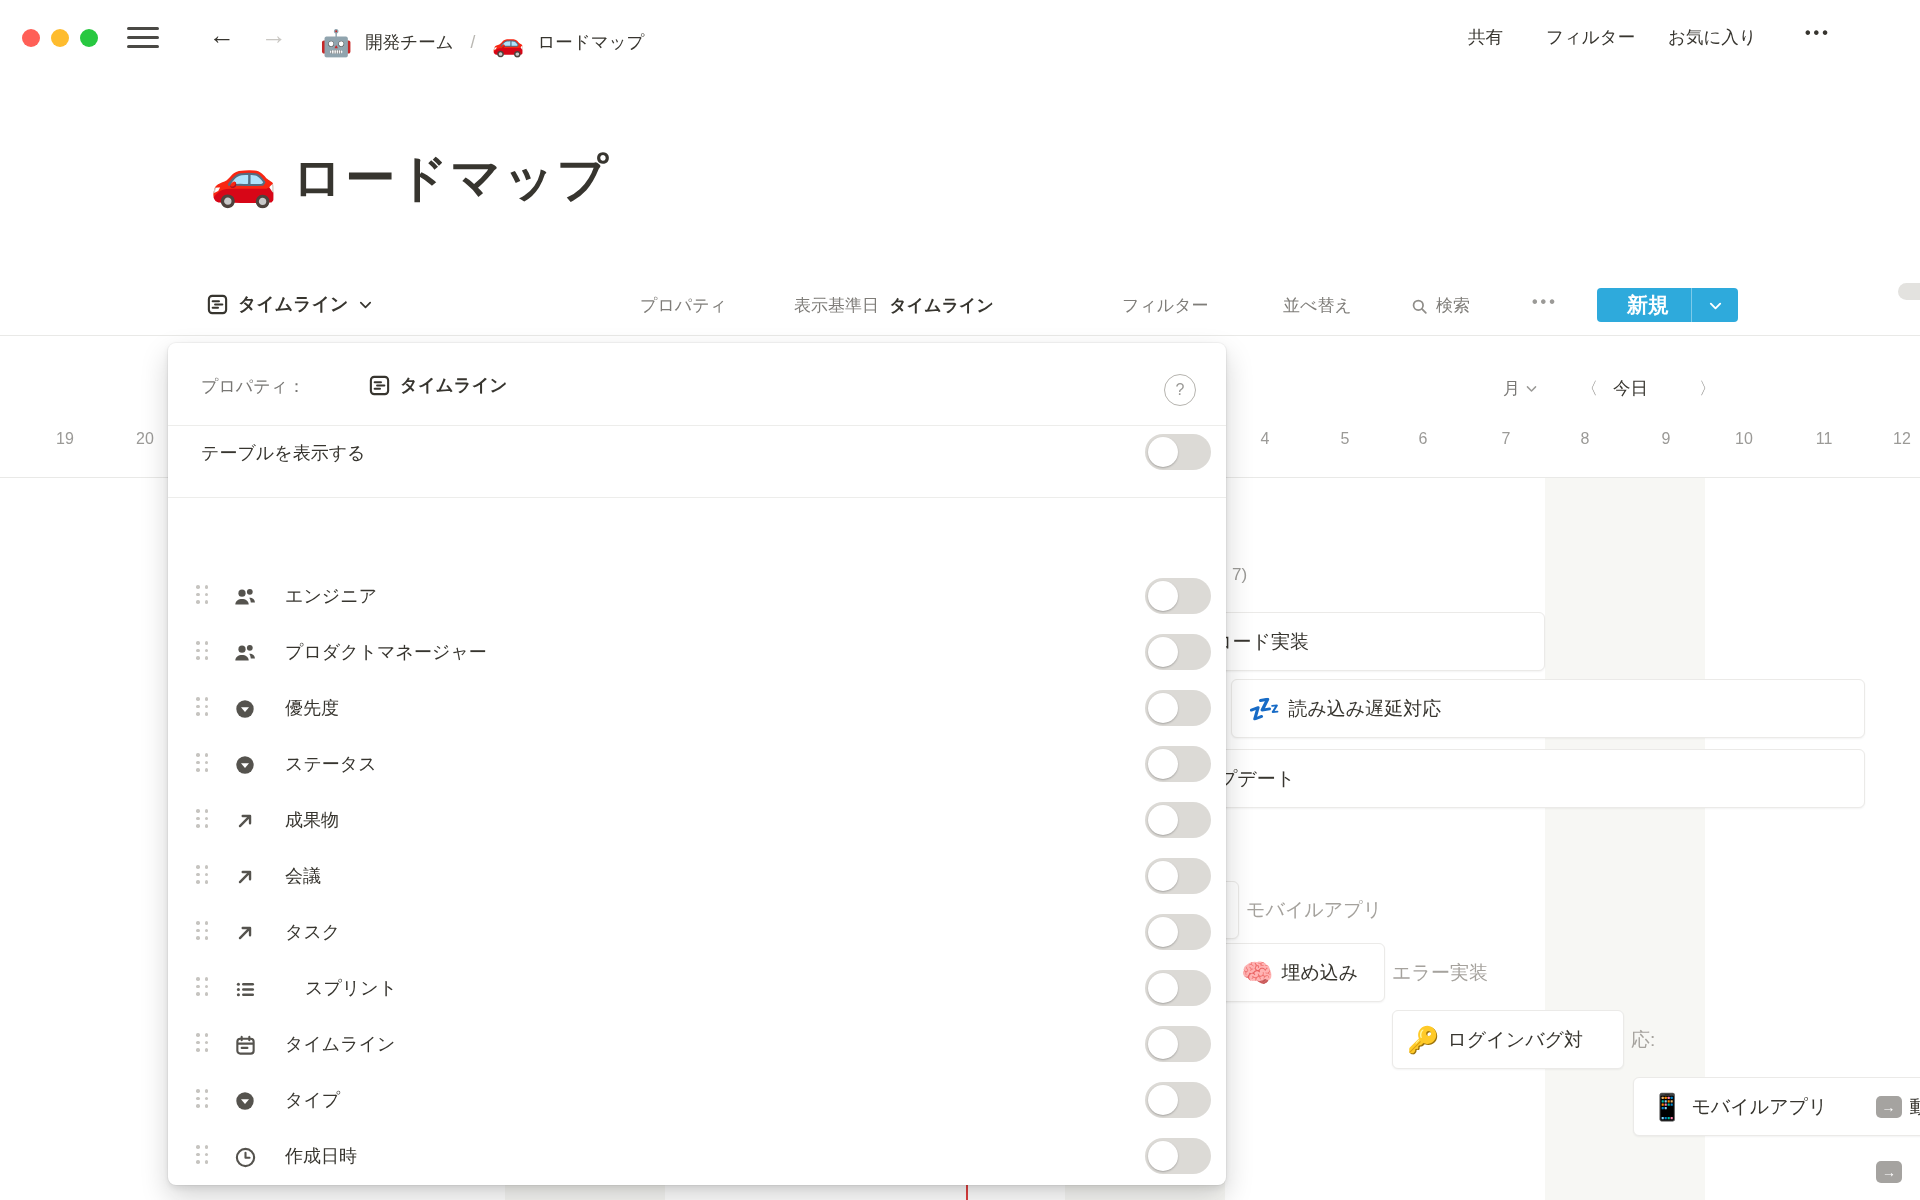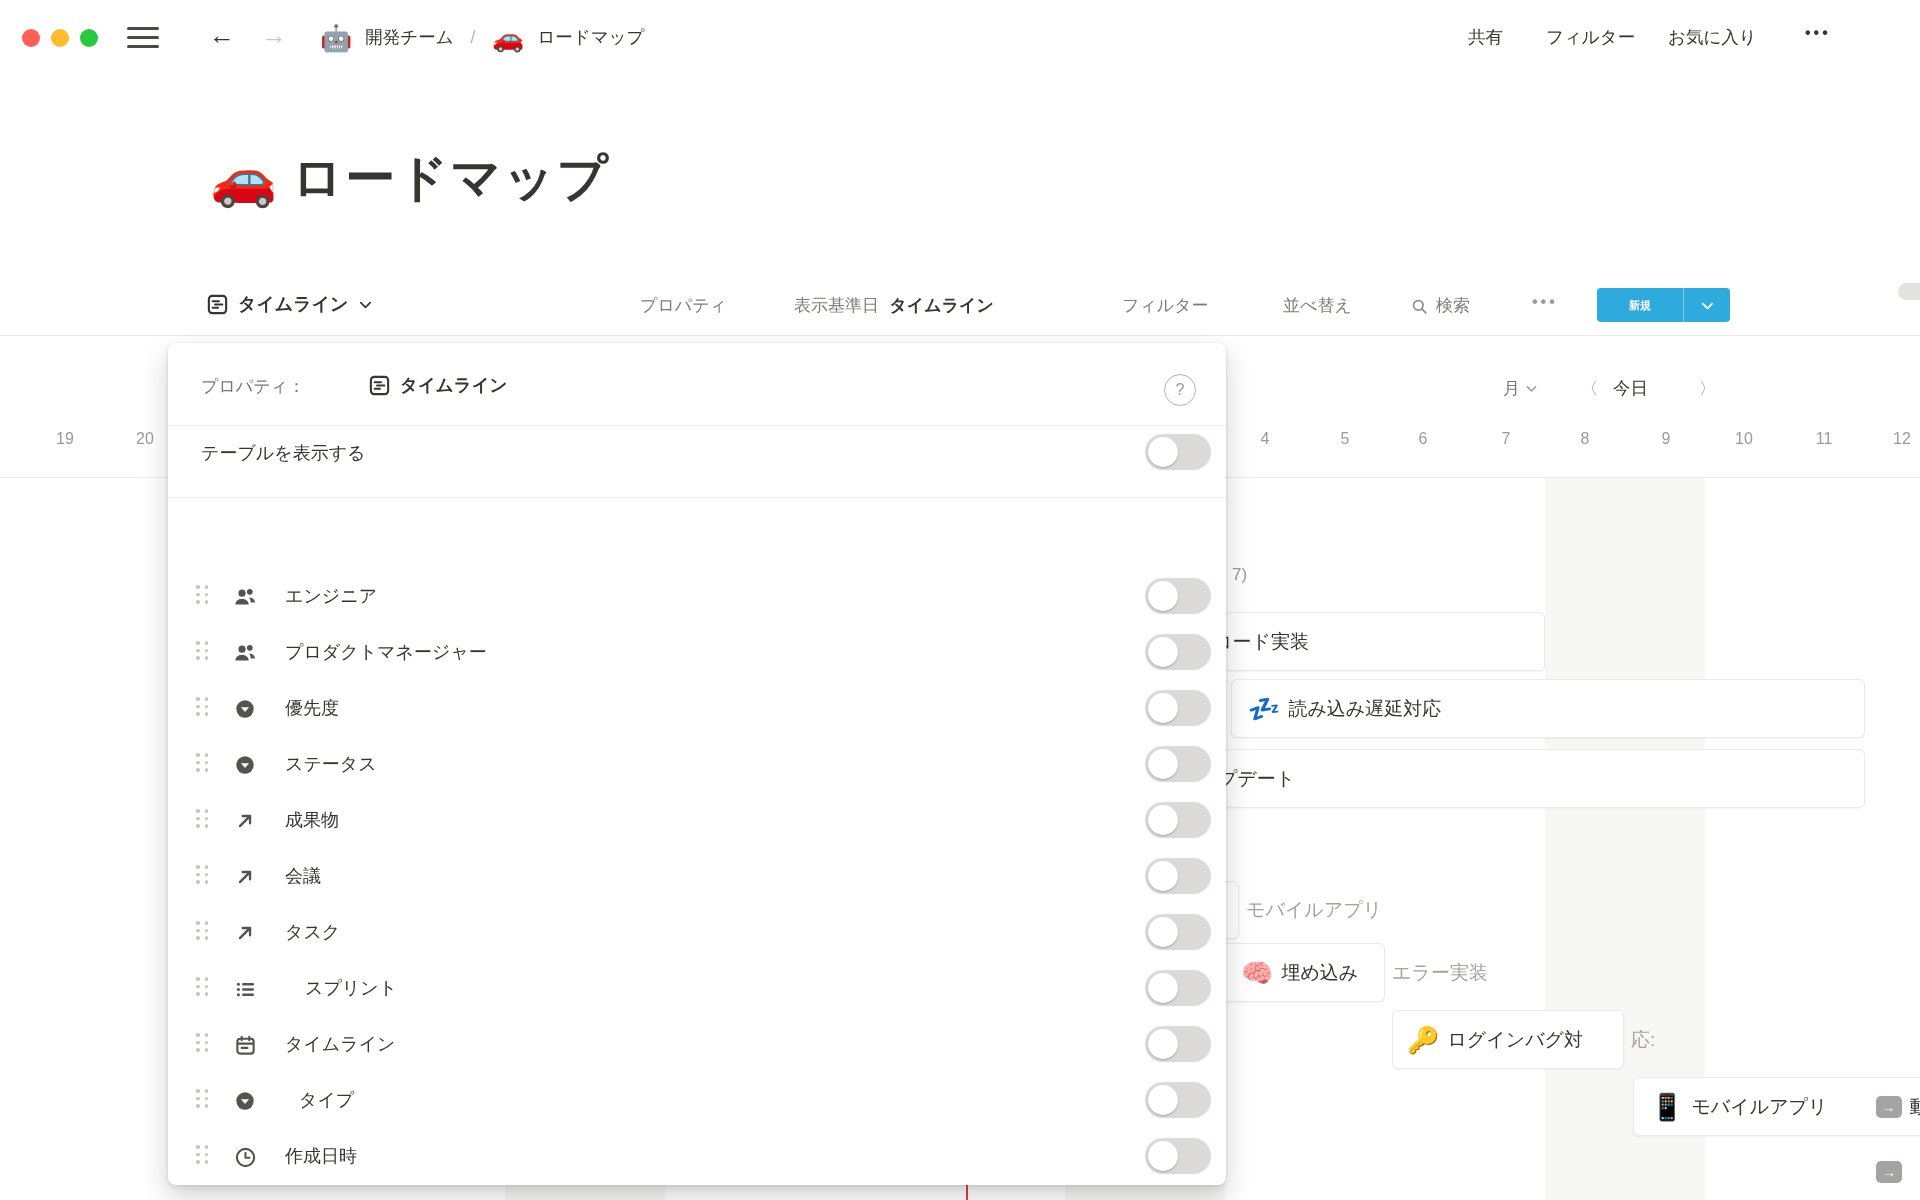--- a/index.html
+++ b/index.html
@@ -4,35 +4,35 @@
 <style>
   html,body{margin:0;padding:0;background:#fff;}
   #app{position:relative;width:1920px;height:1200px;background:#ffffff;overflow:hidden;
        font-family:"Liberation Sans","DejaVu Sans",sans-serif;color:#37352f;}
   .abs{position:absolute;}
 
   
   .tl{width:18px;height:18px;border-radius:50%;}
   .ham-line{position:absolute;left:0;width:32px;height:3px;background:#4a4945;border-radius:2px;}
   .nav-arrow{font-size:26px;line-height:26px;font-weight:bold;}
-  .crumb{font-size:17.5px;line-height:22px;}
+  .crumb{font-size:17.5px;line-height:32px;}
   .top-action{font-size:17.5px;line-height:22px;cursor:default;}
   .dots{font-size:16px;letter-spacing:3px;font-weight:bold;}
 
   
   .page-emoji{font-size:54px;line-height:60px;}
   .page-title{font-size:50px;line-height:60px;font-weight:bold;letter-spacing:2px;}
 
   
   .tb-item{font-size:17px;line-height:24px;color:#7f7d79;}
   .tb-strong{color:#37352f;font-weight:500;}
   .view-label{font-size:18px;font-weight:bold;color:#37352f;}
   .new-btn{display:flex;height:34px;border-radius:4px;background:#2eaadc;color:#fff;overflow:hidden;}
   .new-btn .lbl{width:86px;display:flex;align-items:center;justify-content:center;
-                font-size:11px;font-weight:bold;}
+                font-size:21px;font-weight:bold;padding-left:8px;}
   .new-btn .dv{width:1px;background:rgba(255,255,255,0.38);}
   .new-btn .chev{width:46px;display:flex;align-items:center;justify-content:center;}
   .hairline{background:#e9e9e7;height:1px;left:0;width:1920px;}
 
   
   .day-label{font-size:16px;color:#9b9a97;transform:translateX(-50%);}
   .stripe{top:477px;height:723px;background:#f7f7f4;}
   .today-line{top:477px;width:2px;height:723px;background:#e03e3e;}
   .nav-gray{font-size:17px;color:#787774;}
   .nav-light{font-size:17px;color:#9b9a97;}
@@ -452,21 +452,21 @@
             <i></i>
             <i></i>
             <i></i>
           </div>
           <div class="p-icon">
             <svg width="22" height="22" viewBox="0 0 24 24">
               <circle cx="12" cy="12" r="9.5" fill="currentColor"></circle>
               <path d="M7.6 10h8.8L12 15.2z" fill="#fff"></path>
             </svg>
           </div>
-          <span class="row-label" style="position: absolute; left: 131px; top: 16px;">タイプ</span>
+          <span class="row-label" style="position: absolute; left: 117px; top: 16px;">タイプ</span>
           <div class="tg" style="left: 977px; top: 10px;">
             <div class="knob"></div>
           </div>
         </div>
         <div class="prop-row" style="top: 616px;">
           <div class="handle">
             <i></i>
             <i></i>
             <i></i>
             <i></i>

